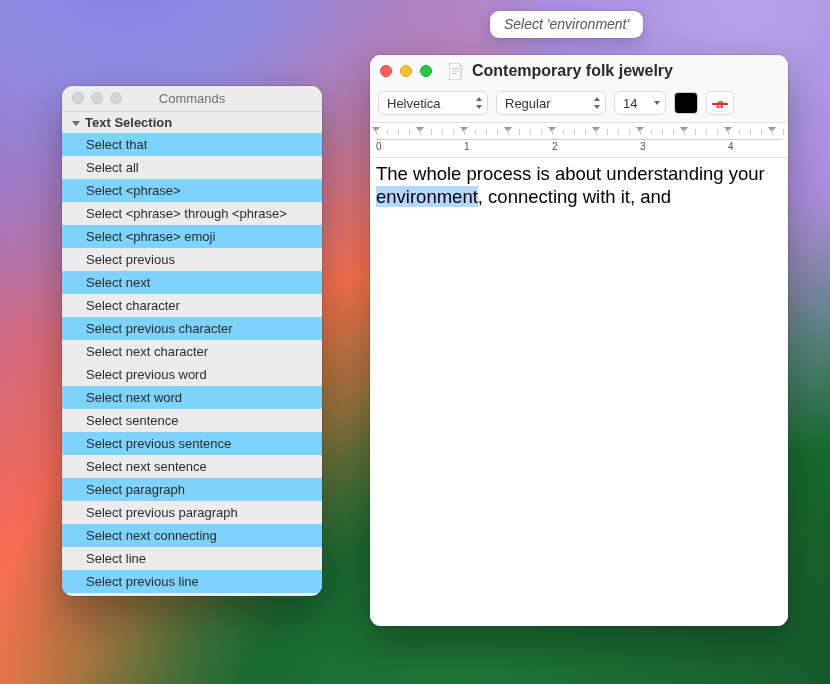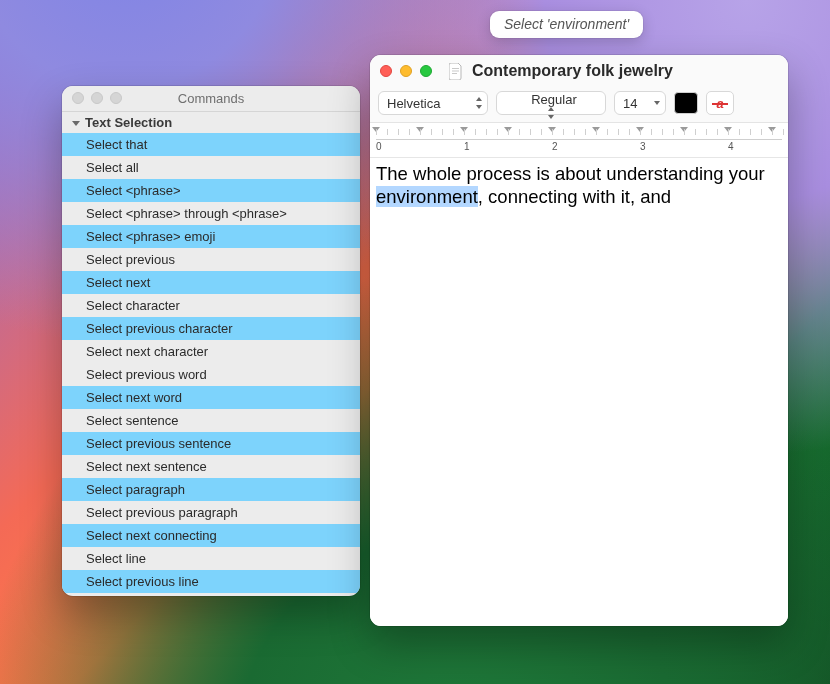--- a/index.html
+++ b/index.html
@@ -46,21 +46,21 @@
     box-shadow: 0 18px 40px rgba(0,0,0,0.30), 0 0 0 1px rgba(0,0,0,0.10);
     overflow: hidden;
     display: flex;
     flex-direction: column;
   }
 
   
   .commands-window {
     top: 86px;
     left: 62px;
-    width: 298px;
+    width: 260px;
     height: 510px;
     background: #ececec;
   }
   .commands-titlebar {
     height: 25px;
     display: flex;
     align-items: center;
     background: #ececec;
     border-bottom: 1px solid #d5d5d5;
     position: relative;
@@ -185,21 +185,21 @@
   .popup .arrows {
     width: 16px;
     display: flex;
     align-items: center;
     justify-content: center;
   }
   .popup .arrows svg { width: 8px; height: 12px; fill:#666; }
   .stepper-arrow svg { width: 7px; height: 10px; fill:#666; }
 
   .pu-font  { width: 108px; }
-  .pu-style { width: 108px; flex-direction: column; }
+  .pu-style { width: 108px; }
   .pu-size  { width: 50px; display:flex; }
 
   .color-well {
     width: 22px; height: 20px;
     border: 1px solid #cfcfcf;
     border-radius: 4px;
     background: #000;
   }
   .strike-btn {
     width: 26px; height: 22px;

